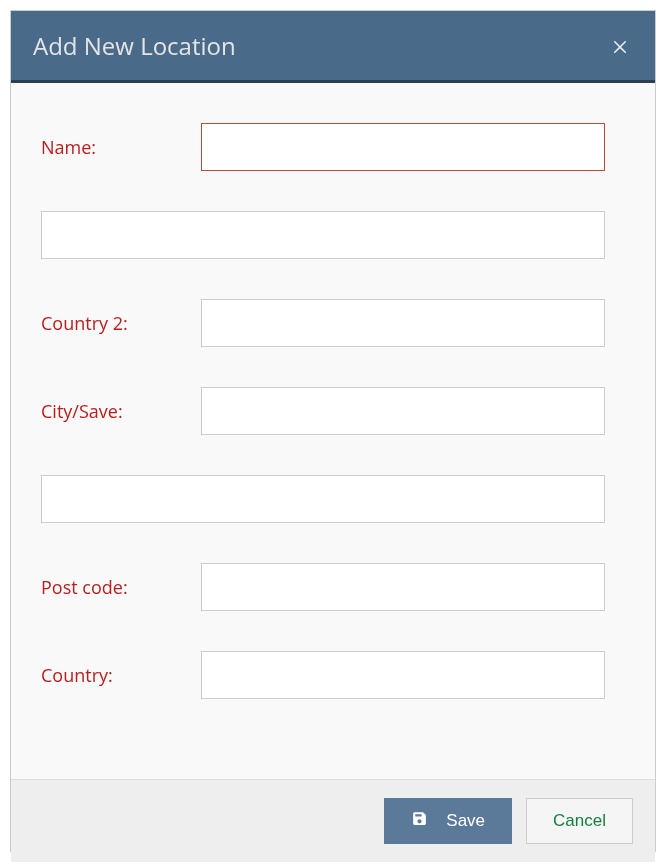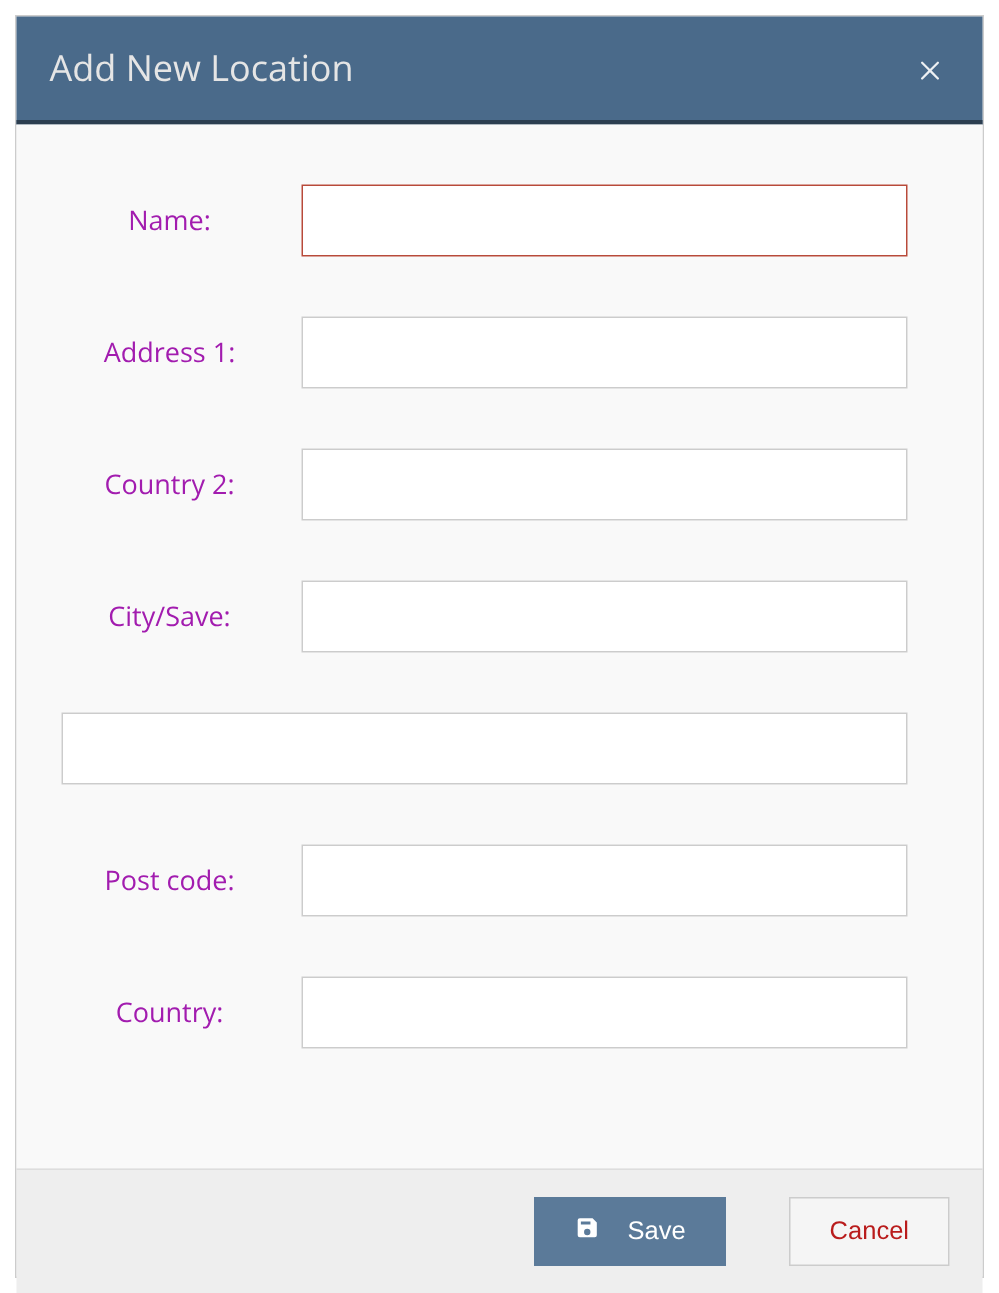--- a/index.html
+++ b/index.html
@@ -48,23 +48,23 @@
       padding: 40px 50px 40px 30px;
       background: #f9f9f9;
     }
     .form-row {
       display: flex;
       align-items: center;
       margin-bottom: 40px;
     }
     .form-label {
       width: 160px;
-      text-align: center;
+      text-align: left;
       padding-right: 16px;
-      color: #a21caf;
+      color: #b91c1c;
       font-size: 18px;
     }
     .form-input {
       flex: 1;
       height: 48px;
       border: 1px solid #ccc;
       background: #fff;
       padding: 8px 12px;
       font-size: 16px;
       outline: none;
@@ -91,22 +91,21 @@
       gap: 18px;
       justify-content: center;
     }
     .btn-primary {
       background: #5b7a99;
       color: #fff;
       border: 1px solid #5b7a99;
     }
     .btn-default {
       background: #f5f5f5;
-      color: #b91c1c;
-      margin-left: 28px;
+      color: #15803d;
     }
     .save-icon { display: inline-block; }
   </style>
 </head>
 <body>
 
 <div class="dialog">
 
   <div class="dialog-header">
     <div class="dialog-title">Add New Location</div>
@@ -118,21 +117,20 @@
   </div>
 
   <div class="dialog-body">
 
     <div class="form-row">
       <label class="form-label">Name:</label>
       <input type="text" class="form-input required" value="" style="">
     </div>
 
     <div class="form-row">
-      <label class="form-label">Address 1:</label>
       <input type="text" class="form-input" value="" style="">
     </div>
 
     <div class="form-row">
       <label class="form-label">Country 2:</label>
       <input type="text" class="form-input" value="" style="">
     </div>
 
     <div class="form-row">
       <label class="form-label">City/Save:</label>

